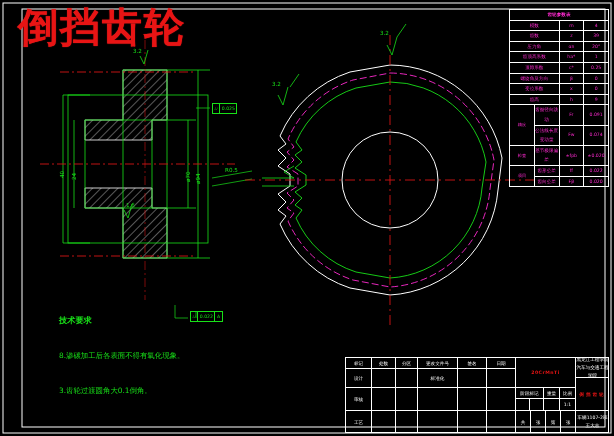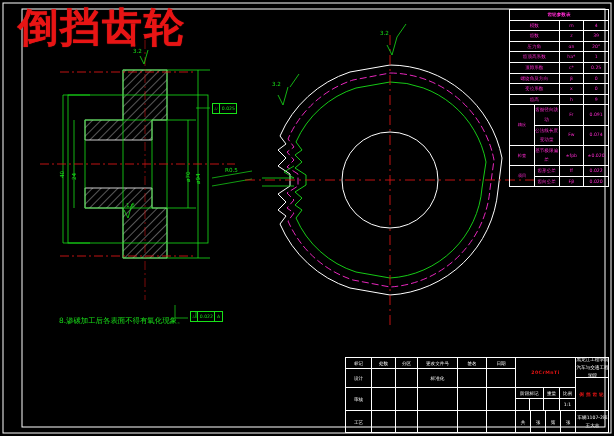--- a/index.html
+++ b/index.html
@@ -323,21 +323,23 @@
         </tr>
       <tr>
           <td>齿向公差</td>
           <td class="sym">Fβ</td>
           <td class="val">0.020</td>
         </tr>
     </tbody>
   </table>
 
   <div class="txt" id="tech-req">
+    <div class="hd">技术要求</div>
     <div>8.渗碳加工后各表面不得有氧化现象。</div>
+    <div>3.齿轮过渡圆角大0.1倒角。</div>
     
     
     
     
     
     
   </div>
 
   <div class="txt anno-v" style="left:60px; top:178px;">40</div>
   <div class="txt anno-v" style="left:72px; top:180px;">24</div>

